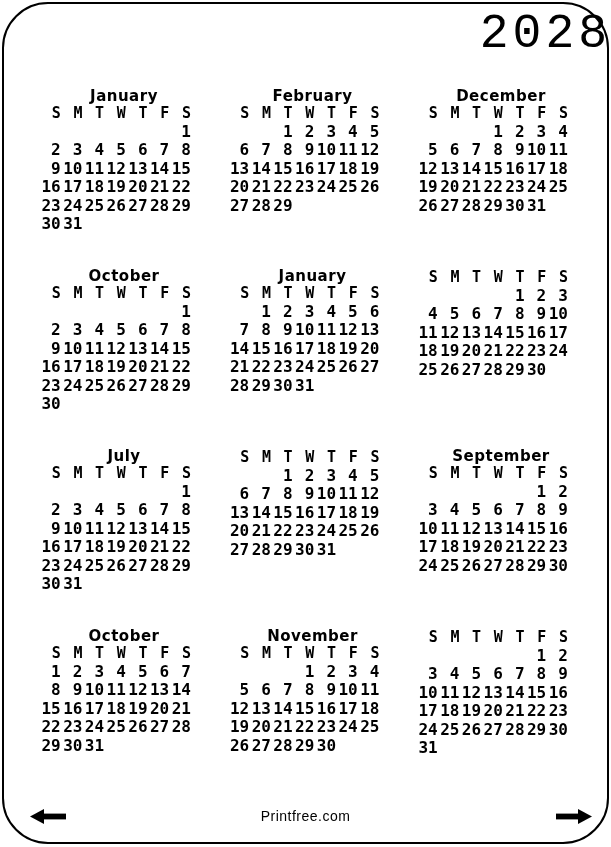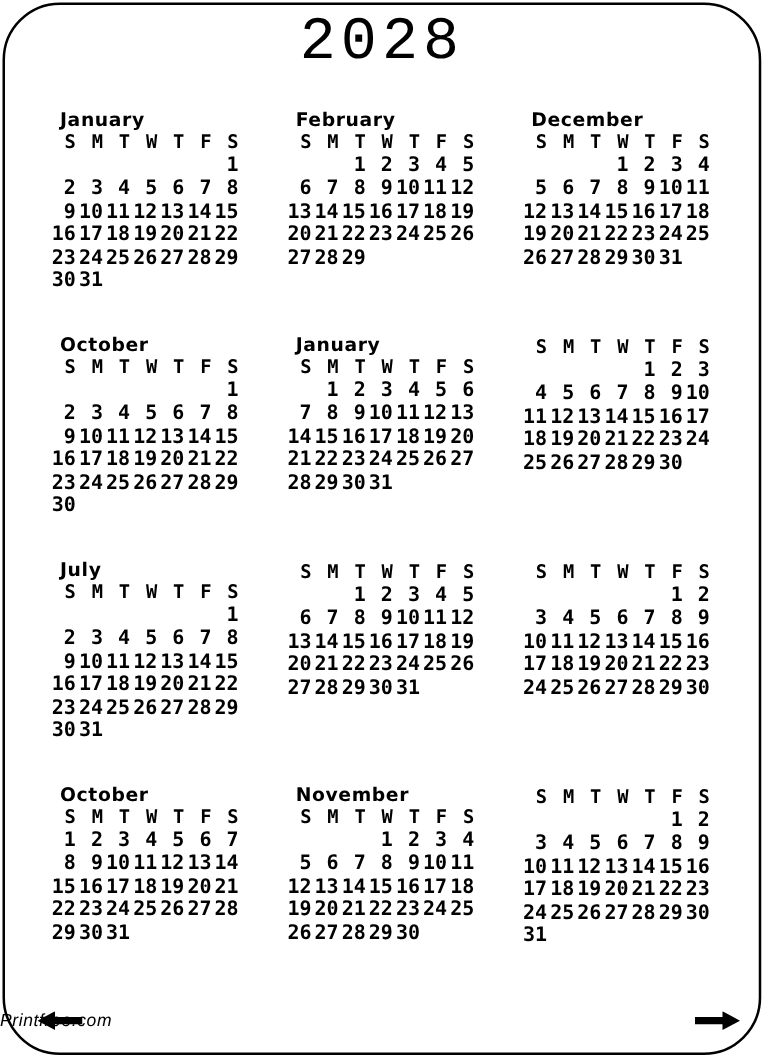--- a/index.html
+++ b/index.html
@@ -15,40 +15,41 @@
     position: absolute;
     left: 2px; top: 2px; right: 2px; bottom: 3px;
     border: 2px solid #000;
     border-radius: 46px;
     pointer-events: none;
   }
   .year {
     position: absolute;
     top: 10px; left: 0; width: 100%;
     margin: 0;
-    text-align: center;
+    text-align: right;
     font-family: "Liberation Mono", monospace;
     font-weight: 400;
     font-size: 48px;
     line-height: 48px;
     letter-spacing: 4px;
   }
   .months-grid {
     position: absolute;
     top: 88px; left: 41px;
     width: 529px;
     display: grid;
     grid-template-columns: 152px 152px 152px;
     column-gap: 36.5px;
     grid-auto-rows: 145.5px;
     row-gap: 34.5px;
   }
   .month { width: 152px; }
   .month-title {
     height: 16px; line-height: 16px;
+    text-align: center;
     transform: translateX(7px);
     font-family: "DejaVu Sans", sans-serif;
     font-weight: bold;
     font-size: 15px;
     letter-spacing: 0.5px;
     white-space: nowrap;
   }
   .week { display: flex; }
   .cell {
     width: calc(152px / 7);
@@ -64,25 +65,25 @@
   }
   .cell.head { font-size: 15px; }
   .footer {
     position: absolute;
     top: 804px; left: 0; right: 0;
     height: 24px;
   }
   .brand {
     position: absolute;
     left: 0; right: 0; top: 0;
+    text-align: center;
     font-family: "Liberation Sans", sans-serif;
     font-size: 14px;
     line-height: 24px;
     letter-spacing: 0.5px;
-    font-style: italic;
   }
   .arrow { position: absolute; top: 5px; cursor: pointer; }
   .arrow.left  { left: 30px; }
   .arrow.right { right: 19px; }
   .arrow svg { display: block; }
 </style>
 </head>
 <body>
 
 <div class="page">
@@ -566,20 +567,21 @@
           <span class="cell date">27</span>
           <span class="cell date">28</span>
           <span class="cell date">29</span>
           <span class="cell date">30</span>
           <span class="cell date">31</span>
           <span class="cell date"></span>
           <span class="cell date"></span>
         </div>
       </div>
       <div class="month">
+        <div class="month-title">September</div>
         <div class="week">
           <span class="cell head">S</span>
           <span class="cell head">M</span>
           <span class="cell head">T</span>
           <span class="cell head">W</span>
           <span class="cell head">T</span>
           <span class="cell head">F</span>
           <span class="cell head">S</span>
         </div>
         <div class="week">

